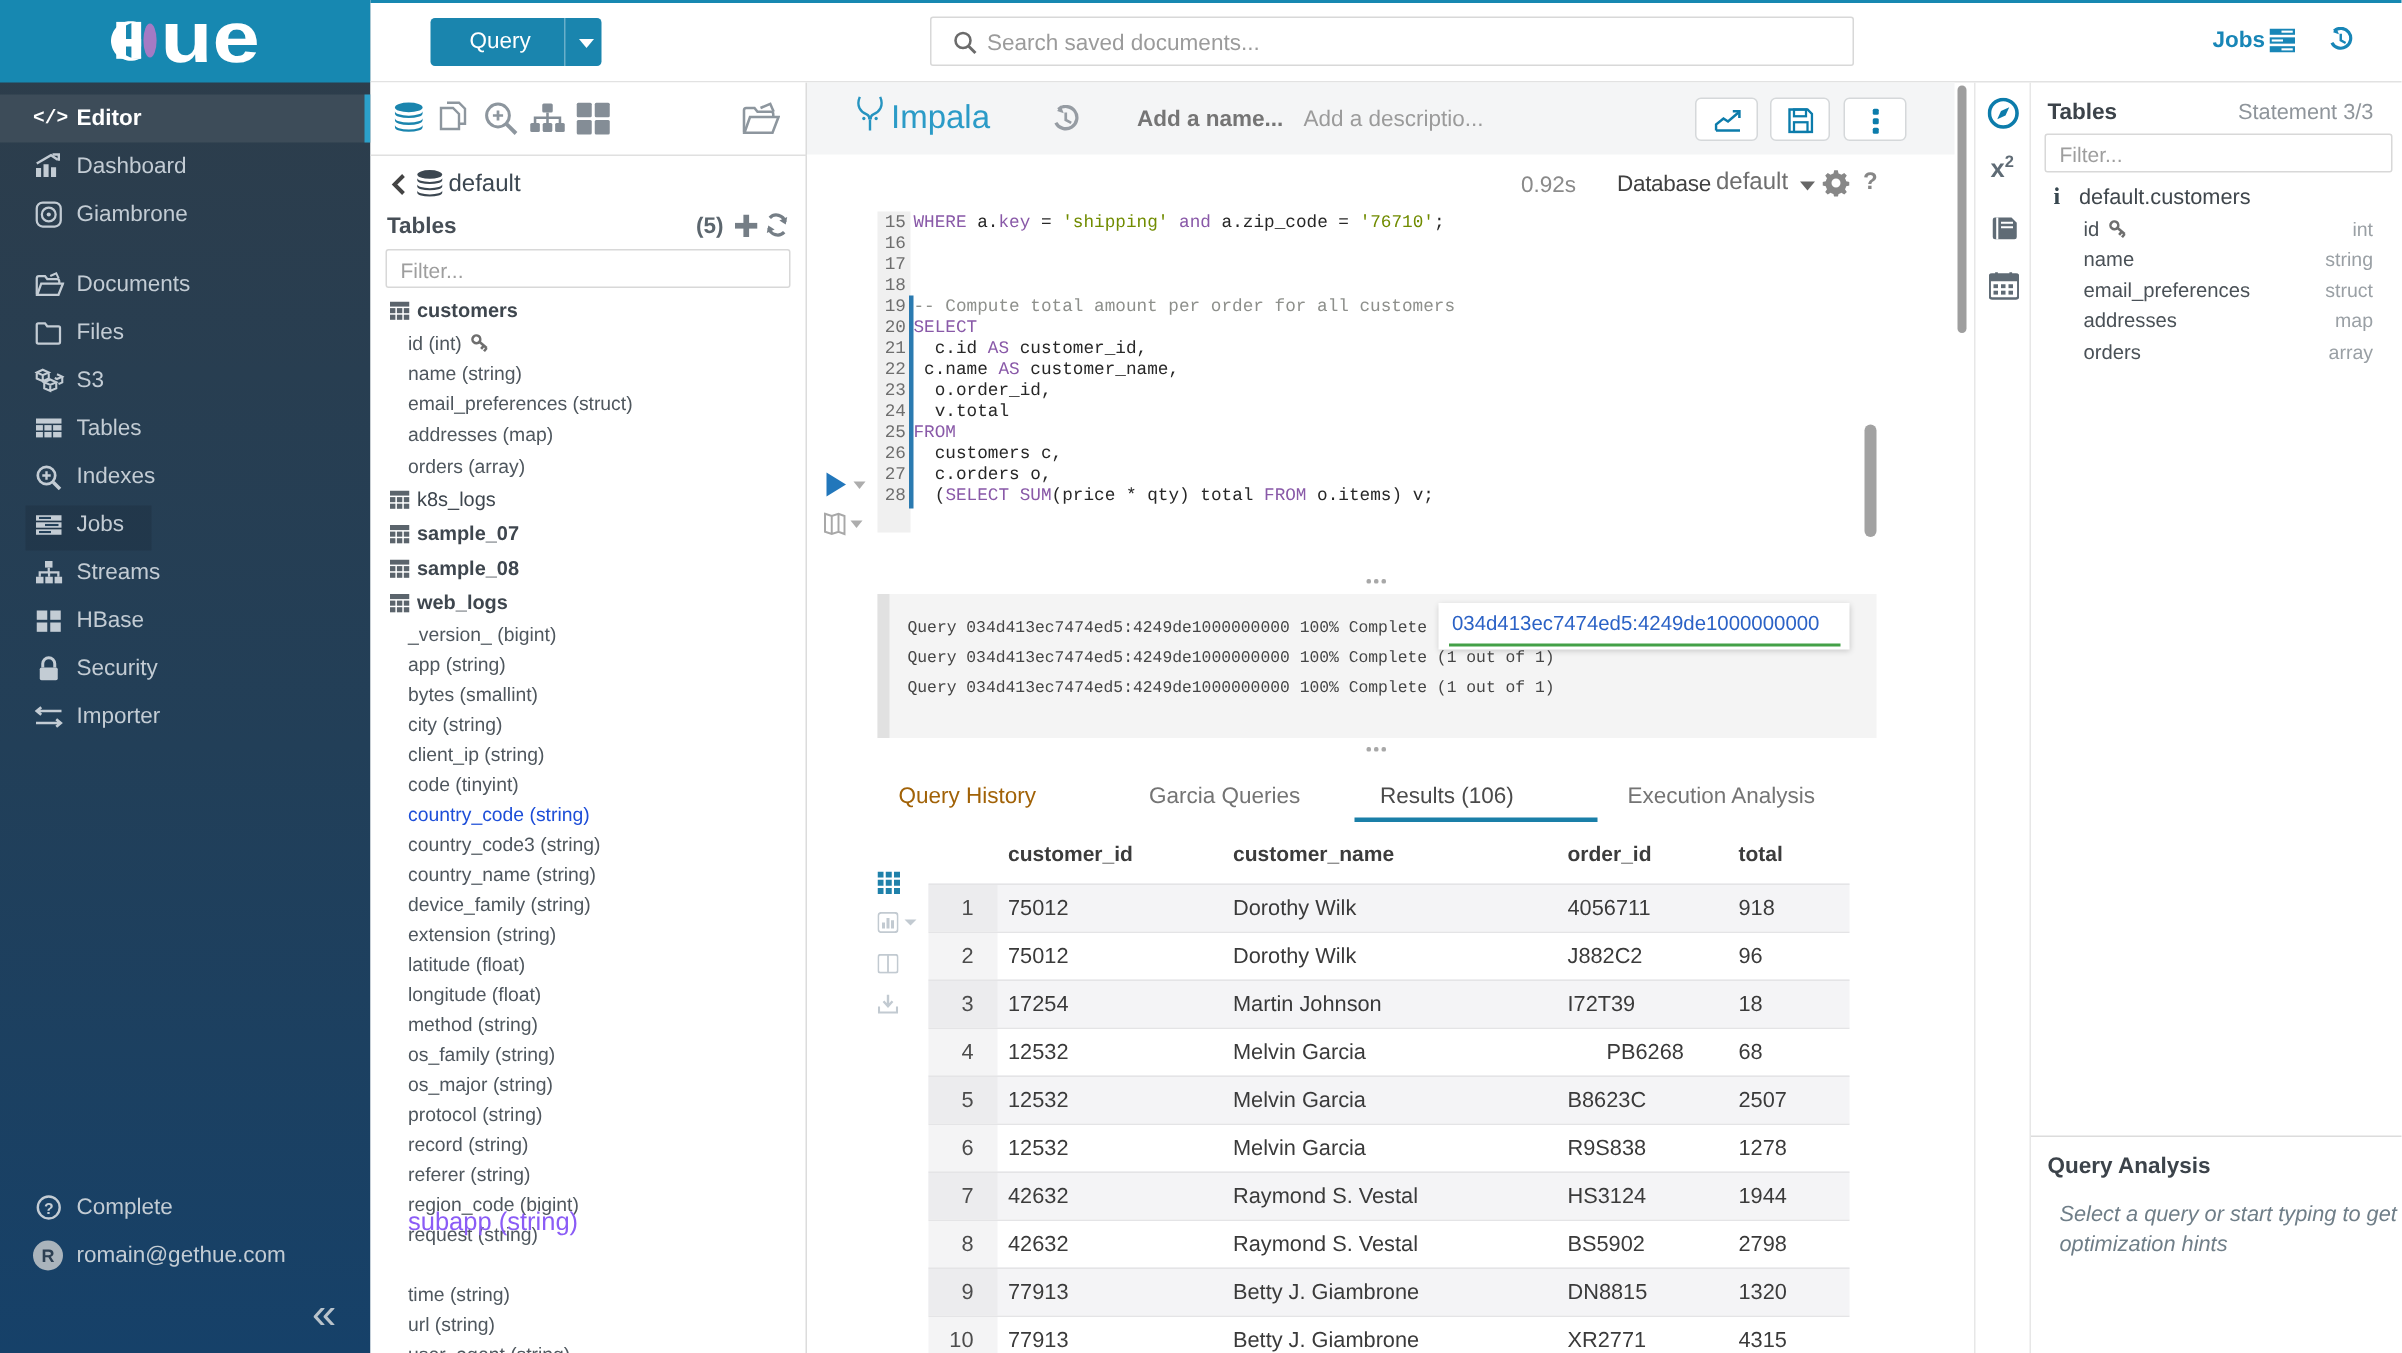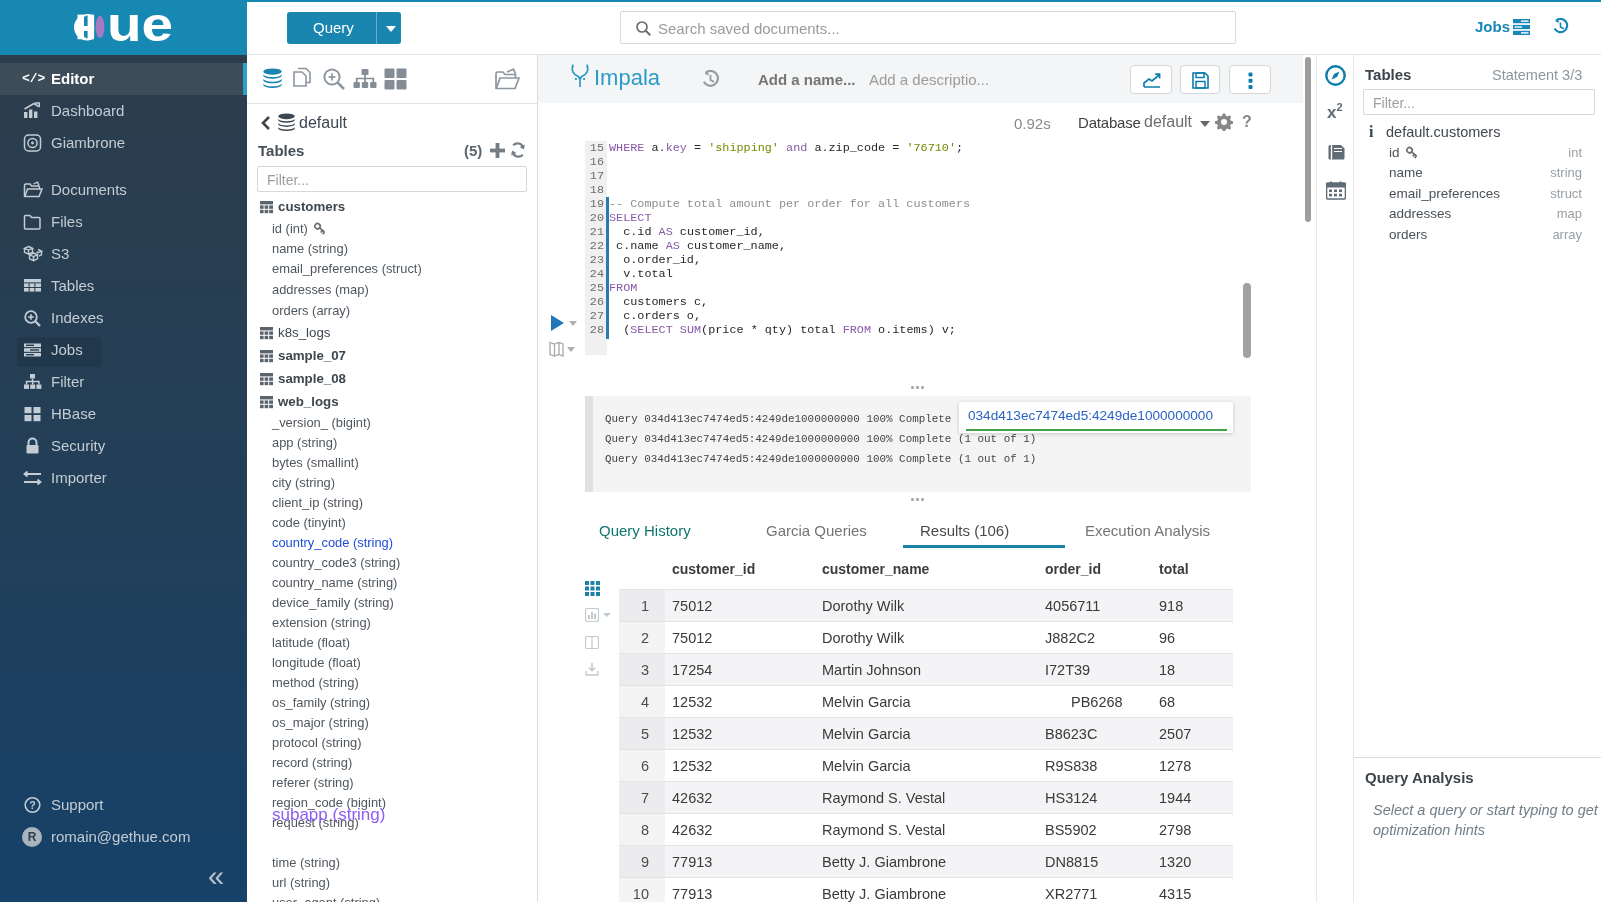--- a/index.html
+++ b/index.html
@@ -130,21 +130,21 @@
 <div class="a nav" style="top:366px">
     <svg class="ic" viewBox="0 0 20 18">
       <g fill="#c3ccd4">
         <rect x="7" y="1" width="5" height="4.4"></rect>
         <rect x="1" y="11.5" width="5" height="4.4"></rect>
         <rect x="7.2" y="11.5" width="5" height="4.4"></rect>
         <rect x="13.4" y="11.5" width="5" height="4.4"></rect>
       </g>
       <path d="M9.5 5.5 v3 M3.5 11.5 v-3 h12.4 v3 M9.7 8.5 v3" fill="none" stroke="#c3ccd4" stroke-width="1.5"></path>
     </svg>
-    <span class="lbl">Filter</span>
+    <span class="lbl">Streams</span>
   </div>
 <div class="a nav" style="top:398px">
     <svg class="ic" viewBox="0 0 20 18">
       <g fill="#c3ccd4">
         <rect x="1.5" y="2" width="7" height="6.2"></rect>
         <rect x="10.5" y="2" width="7" height="6.2"></rect>
         <rect x="1.5" y="10" width="7" height="6.2"></rect>
         <rect x="10.5" y="10" width="7" height="6.2"></rect>
       </g>
     </svg>
@@ -163,21 +163,21 @@
       <path d="M14.5 10.5 L17.5 13 L14.5 15.5 M17.2 13 L1 13" fill="none" stroke="#c3ccd4" stroke-width="1.8"></path>
     </svg>
     <span class="lbl">Importer</span>
   </div>
 
 <div class="a nav" style="top:789px">
     <svg class="ic" viewBox="0 0 20 18">
       <circle cx="9.5" cy="9" r="7.3" fill="none" stroke="#c3ccd4" stroke-width="1.6"></circle>
       <text x="9.5" y="13" text-anchor="middle" font-size="10.5" font-weight="bold" fill="#c3ccd4" font-family="Liberation Sans">?</text>
     </svg>
-    <span class="lbl">Support</span>
+    <span class="lbl">Complete</span>
   </div>
 <div class="a nav" style="top:821px">
     <span class="ic" style="left:22px;top:6px;width:20px;height:20px;border-radius:50%;background:#aab4bc;color:#2c3f52;font-size:12px;text-align:center;line-height:20px;font-weight:bold">R</span>
     <span class="lbl">romain@gethue.com</span>
   </div>
 <div class="a" style="left:208px;top:860px;color:#b9c3cb;font-size:29px">«</div>
 
 <div class="a" id="topbar"></div>
 
 <div class="a" style="left:287px;top:12px;width:114px;height:32px;background:#1a85ae;border-radius:3px;color:#fff;font-size:15px">
@@ -488,21 +488,21 @@
 <div class="a" style="left:20px;top:13px;font-family:'Liberation Mono',monospace;font-size:10.9px;line-height:20px;color:#454545;white-space:pre">Query 034d413ec7474ed5:4249de1000000000 100% Complete (1 out of 1)
 Query 034d413ec7474ed5:4249de1000000000 100% Complete (1 out of 1)
 Query 034d413ec7474ed5:4249de1000000000 100% Complete (1 out of 1)</div>
 </div>
 
 <div class="a" style="left:959px;top:402px;width:274px;height:31px;background:#fff;box-shadow:0 1px 4px rgba(0,0,0,.18)">
 <div class="a" style="left:9px;top:6px;font-size:13.6px;color:#2b62c6;white-space:nowrap">034d413ec7474ed5:4249de1000000000</div>
 <div class="a" style="left:7px;bottom:2px;width:261px;height:2.5px;background:#43a047"></div>
 </div>
 
-<div class="a" style="left:599px;top:522px;font-size:15px;color:#0f766e">Query History</div>
+<div class="a" style="left:599px;top:522px;font-size:15px;color:#a16207">Query History</div>
 <div class="a" style="left:766px;top:522px;font-size:15px;color:#747474">Garcia Queries</div>
 <div class="a" style="left:920px;top:522px;font-size:15px;color:#4a4a4a">Results (106)</div>
 <div class="a" style="left:1085px;top:522px;font-size:15px;color:#747474">Execution Analysis</div>
 <div class="a" style="left:903px;top:545px;width:162px;height:3px;background:#1a7fa8"></div>
 
 <svg class="a" style="left:585px;top:581px" width="15" height="15" viewBox="0 0 15 15">
     <g fill="#1f81aa">
       <rect x="0" y="0" width="4" height="4"></rect>
       <rect x="5.5" y="0" width="4" height="4"></rect>
       <rect x="11" y="0" width="4" height="4"></rect>

